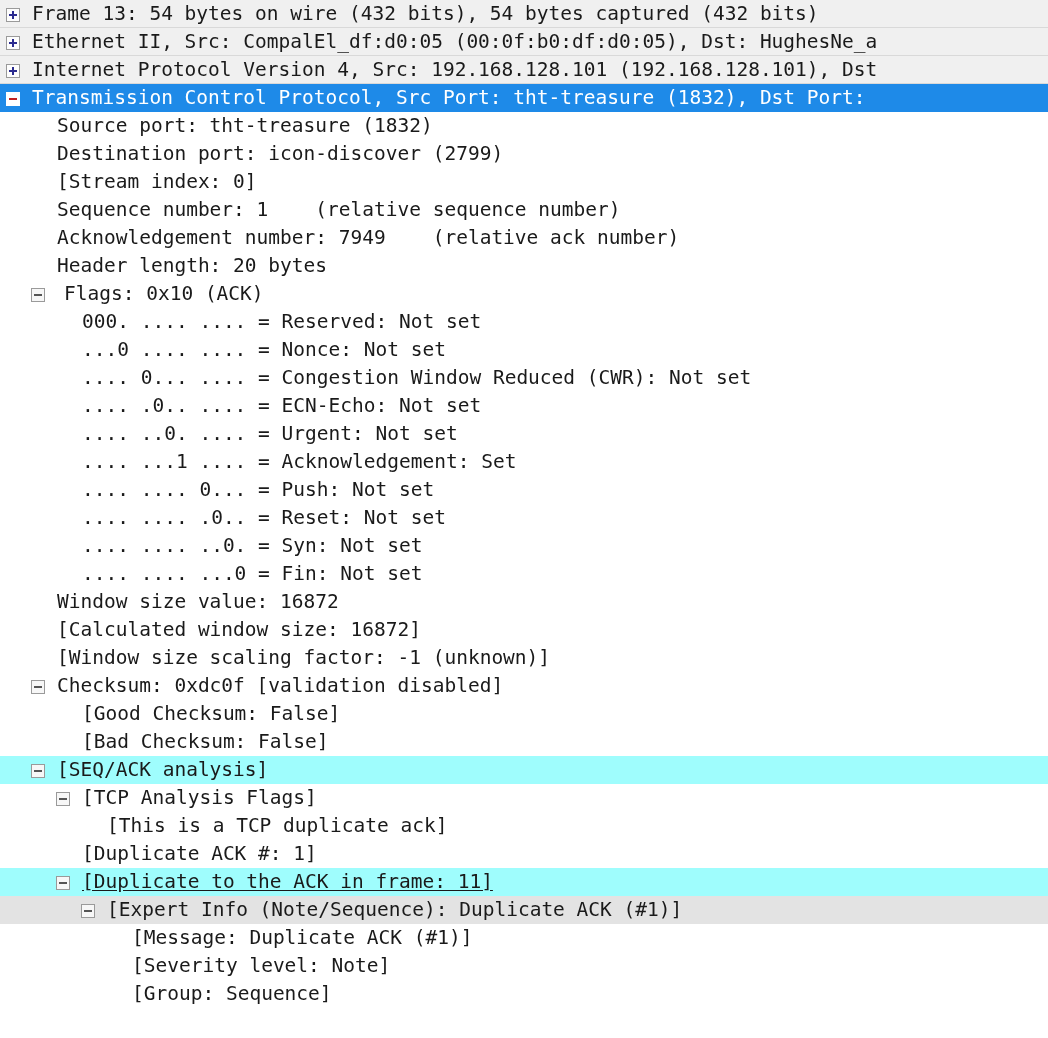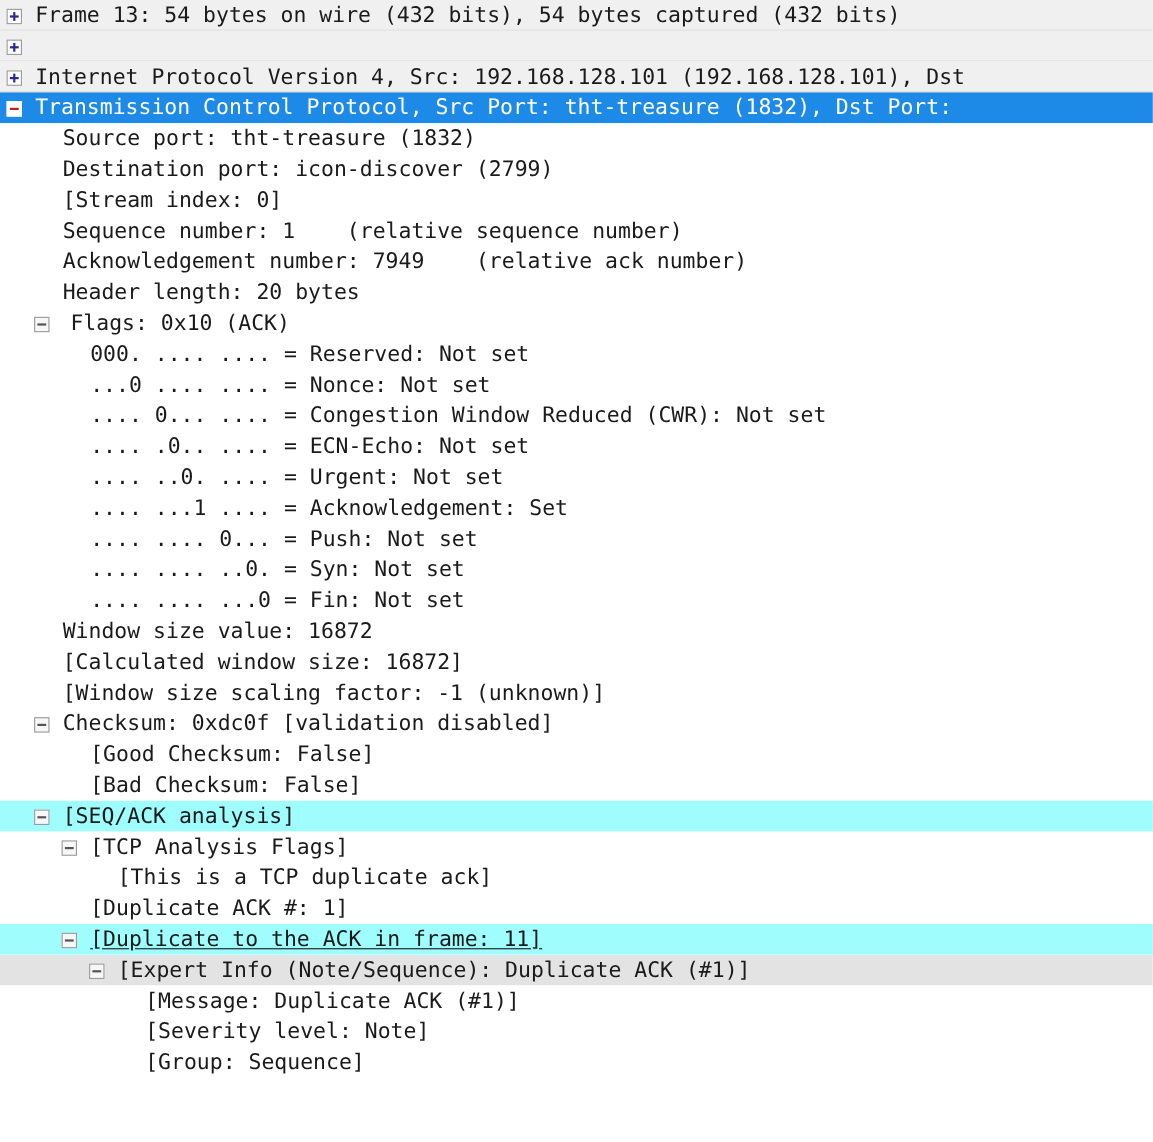--- a/index.html
+++ b/index.html
@@ -109,20 +109,21 @@
 </head>
 <body>
 
 <div id="tree">
     <div class="row bg-gray">
       <span class="toggle plus" style="left: 6px;"></span>
       <span class="label" style="left: 32px;">Frame 13: 54 bytes on wire (432 bits), 54 bytes captured (432 bits)</span>
     </div>
     <div class="row bg-gray">
       <span class="toggle plus" style="left: 6px;"></span>
+      <span class="label" style="left: 32px;">Ethernet II, Src: CompalEl_df:d0:05 (00:0f:b0:df:d0:05), Dst: HughesNe_a</span>
     </div>
     <div class="row bg-gray">
       <span class="toggle plus" style="left: 6px;"></span>
       <span class="label" style="left: 32px;">Internet Protocol Version 4, Src: 192.168.128.101 (192.168.128.101), Dst</span>
     </div>
     <div class="row bg-selected">
       <span class="toggle" style="left: 6px;"></span>
       <span class="label" style="left: 32px;">Transmission Control Protocol, Src Port: tht-treasure (1832), Dst Port:</span>
     </div>
     <div class="row bg-white">
@@ -160,20 +161,23 @@
       <span class="label" style="left: 82px;">.... .0.. .... = ECN-Echo: Not set</span>
     </div>
     <div class="row bg-white">
       <span class="label" style="left: 82px;">.... ..0. .... = Urgent: Not set</span>
     </div>
     <div class="row bg-white">
       <span class="label" style="left: 82px;">.... ...1 .... = Acknowledgement: Set</span>
     </div>
     <div class="row bg-white">
       <span class="label" style="left: 82px;">.... .... 0... = Push: Not set</span>
+    </div>
+    <div class="row bg-white">
+      <span class="label" style="left: 82px;">.... .... .0.. = Reset: Not set</span>
     </div>
     <div class="row bg-white">
       <span class="label" style="left: 82px;">.... .... ..0. = Syn: Not set</span>
     </div>
     <div class="row bg-white">
       <span class="label" style="left: 82px;">.... .... ...0 = Fin: Not set</span>
     </div>
     <div class="row bg-white">
       <span class="label" style="left: 57px;">Window size value: 16872</span>
     </div>

